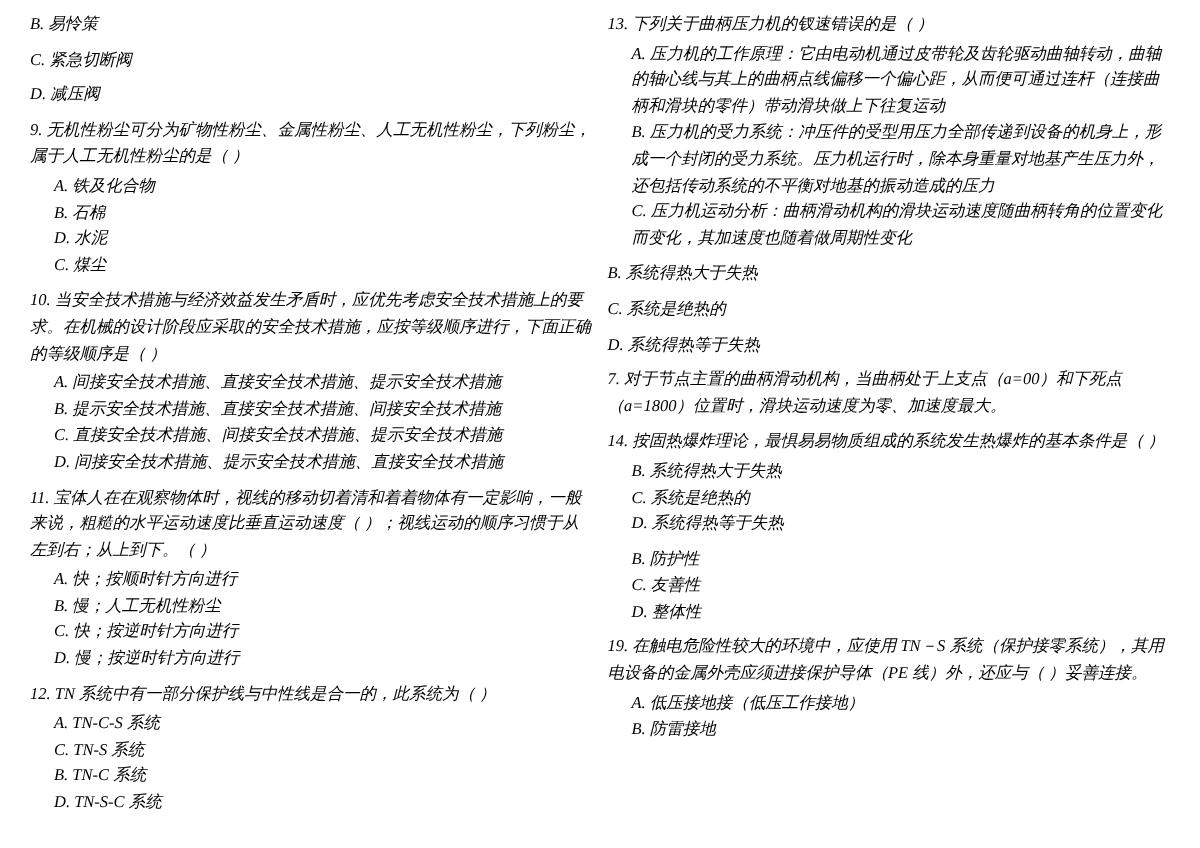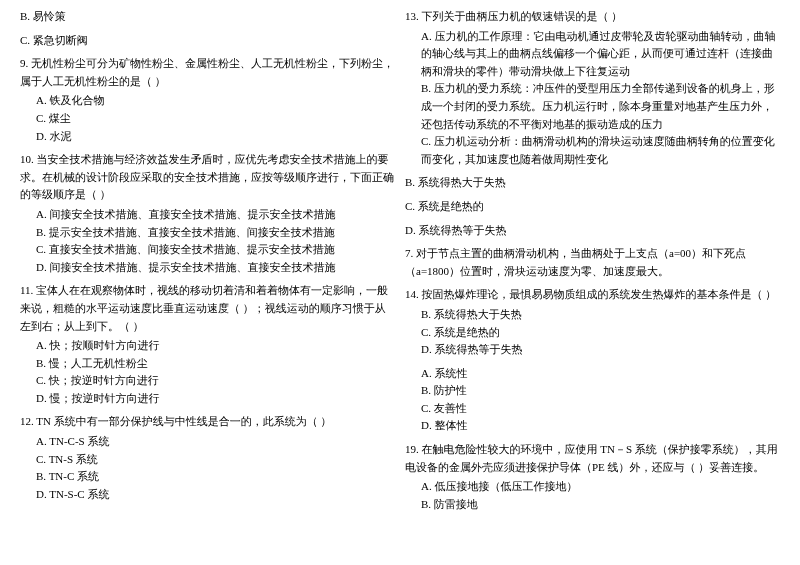--- a/index.html
+++ b/index.html
@@ -22,20 +22,21 @@
     .two-col {
       display: flex;
       gap: 10px;
     }
     .col {
       flex: 1;
       line-height: 1.6;
     }
     .question {
       margin-bottom: 6px;
+      font-style: italic;
     }
     .question-text {
       text-indent: 0;
       margin-bottom: 2px;
     }
     .option {
       padding-left: 16px;
     }
   </style>
 </head>
@@ -45,26 +46,30 @@
   <div class="two-col">
 
     <div class="col">
 
       <div class="question">
         <div class="question-text">B. 易怜策</div>
       </div>
       <div class="question">
         <div class="question-text">C. 紧急切断阀</div>
       </div>
+      <div class="question">
+        <div class="question-text">D. 减压阀</div>
+      </div>
 
       <div class="question">
         <div class="question-text">9. 无机性粉尘可分为矿物性粉尘、金属性粉尘、人工无机性粉尘，下列粉尘，属于人工无机性粉尘的是（    ）</div>
         <div class="option">A. 铁及化合物</div>
+        <div class="option">B. 石棉</div>
+        <div class="option">D. 水泥</div>
         <div class="option">C. 煤尘</div>
-        <div class="option">D. 水泥</div>
       </div>
 
       <div class="question">
         <div class="question-text">10. 当安全技术措施与经济效益发生矛盾时，应优先考虑安全技术措施上的要求。在机械的设计阶段应采取的安全技术措施，应按等级顺序进行，下面正确的等级顺序是（    ）</div>
         <div class="option">A. 间接安全技术措施、直接安全技术措施、提示安全技术措施</div>
         <div class="option">B. 提示安全技术措施、直接安全技术措施、间接安全技术措施</div>
         <div class="option">C. 直接安全技术措施、间接安全技术措施、提示安全技术措施</div>
         <div class="option">D. 间接安全技术措施、提示安全技术措施、直接安全技术措施</div>
       </div>
 
@@ -110,21 +115,20 @@
       </div>
 
       <div class="question">
         <div class="question-text">14. 按固热爆炸理论，最惧易易物质组成的系统发生热爆炸的基本条件是（    ）</div>
         <div class="option">B. 系统得热大于失热</div>
         <div class="option">C. 系统是绝热的</div>
         <div class="option">D. 系统得热等于失热</div>
       </div>
 
       <div class="question">
-        <div class="option">A. 系统性</div>
         <div class="option">B. 防护性</div>
         <div class="option">C. 友善性</div>
         <div class="option">D. 整体性</div>
       </div>
 
       <div class="question">
         <div class="question-text">19. 在触电危险性较大的环境中，应使用 TN－S 系统（保护接零系统），其用电设备的金属外壳应须进接保护导体（PE 线）外，还应与（    ）妥善连接。</div>
         <div class="option">A. 低压接地接（低压工作接地）</div>
         <div class="option">B. 防雷接地</div>
       </div>

